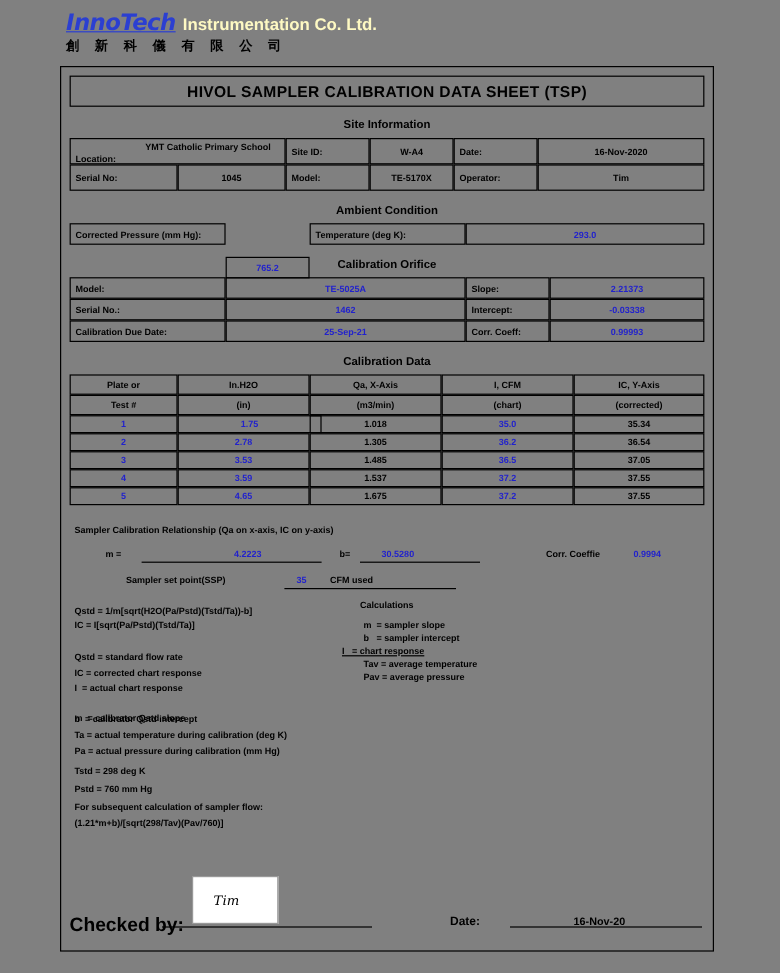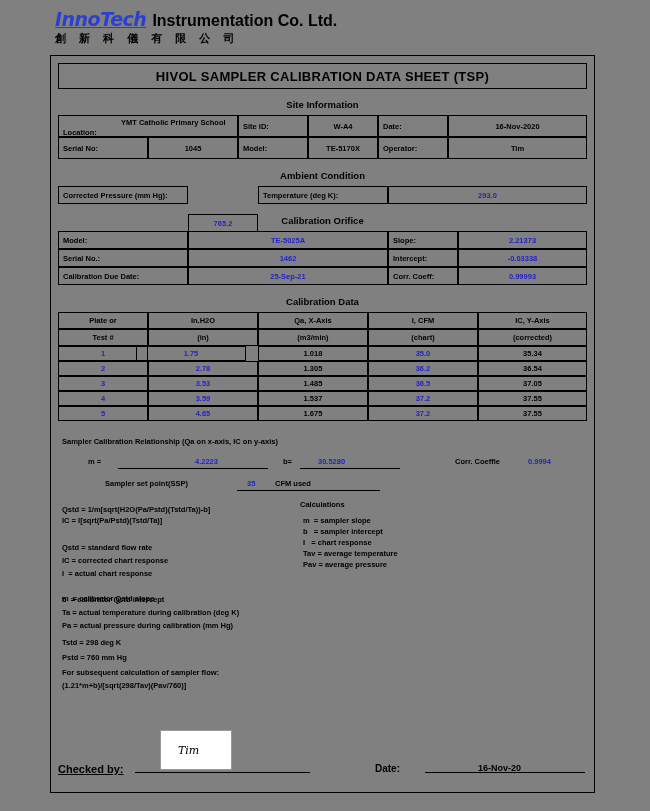--- a/index.html
+++ b/index.html
@@ -33,23 +33,23 @@
   .logo-main {
     font-family: "DejaVu Sans", sans-serif;
     font-style: italic;
     font-weight: bold;
     font-size: 19px;
     color: #2b3fd1;
     letter-spacing: -0.5px;
     text-decoration: underline;
   }
   .logo-co {
-    font-size: 16px;
-    font-weight: bold;
-    color: #000000;
+    font-size: 14px;
+    font-weight: bold;
+    color: #fef9c3;
     margin-left: 6px;
     letter-spacing: 0px;
   }
   .logo-cn {
     position: absolute;
     left: 55px;
     top: 31px;
     font-size: 11px;
     font-weight: bold;
     letter-spacing: 5px;
@@ -197,21 +197,21 @@
   <div class="cell hdr" style="left:368px; top:312px; width:110px; height:17px;">I, CFM</div>
   <div class="cell hdr" style="left:478px; top:312px; width:109px; height:17px;">IC, Y-Axis</div>
 
   <div class="cell hdr" style="left:58px; top:329px; width:90px; height:17px;">Test #</div>
   <div class="cell hdr" style="left:148px; top:329px; width:110px; height:17px;">(in)</div>
   <div class="cell hdr" style="left:258px; top:329px; width:110px; height:17px;">(m3/min)</div>
   <div class="cell hdr" style="left:368px; top:329px; width:110px; height:17px;">(chart)</div>
   <div class="cell hdr" style="left:478px; top:329px; width:109px; height:17px;">(corrected)</div>
 
   <div class="cell val" style="left:58px; top:346px; width:90px; height:15px;">1</div>
-  <div class="cell val" style="left:136px; top:346px; width:110px; height:15px;">1.75</div>
+  <div class="cell val" style="left:148px; top:346px; width:120px; height:15px;">1.75</div>
   <div class="cell valblack" style="left:258px; top:346px; width:110px; height:15px;">1.018</div>
   <div class="cell val" style="left:368px; top:346px; width:110px; height:15px;">35.0</div>
   <div class="cell valblack" style="left:478px; top:346px; width:109px; height:15px;">35.34</div>
 
   <div class="cell val" style="left:58px; top:361px; width:90px; height:15px;">2</div>
   <div class="cell val" style="left:148px; top:361px; width:110px; height:15px;">2.78</div>
   <div class="cell valblack" style="left:258px; top:361px; width:110px; height:15px;">1.305</div>
   <div class="cell val" style="left:368px; top:361px; width:110px; height:15px;">36.2</div>
   <div class="cell valblack" style="left:478px; top:361px; width:109px; height:15px;">36.54</div>
 
@@ -250,39 +250,39 @@
   <div class="txt blue" style="left:247px; top:479px;">35</div>
   <div class="txt" style="left:275px; top:479px;">CFM used</div>
   <div class="uline" style="left:237px; top:490px; width:143px;"></div>
 
   <div class="txt" style="left:62px; top:505px;">Qstd = 1/m[sqrt(H2O(Pa/Pstd)(Tstd/Ta))-b]</div>
   <div class="txt" style="left:62px; top:516px;">IC = I[sqrt(Pa/Pstd)(Tstd/Ta)]</div>
 
   <div class="txt" style="left:300px; top:500px;">Calculations</div>
   <div class="txt" style="left:303px; top:516px;">m  = sampler slope</div>
   <div class="txt" style="left:303px; top:527px;">b   = sampler intercept</div>
-  <div class="txt" style="left:303px; top:538px;">I   = chart response</div>
+  <div class="txt" style="left:285px; top:538px;text-decoration:underline;">I   = chart response</div>
   <div class="txt" style="left:303px; top:549px;">Tav = average temperature</div>
   <div class="txt" style="left:303px; top:560px;">Pav = average pressure</div>
 
   <div class="txt" style="left:62px; top:543px;">Qstd = standard flow rate</div>
   <div class="txt" style="left:62px; top:556px;">IC = corrected chart response</div>
   <div class="txt" style="left:62px; top:569px;">I  = actual chart response</div>
   <div class="txt" style="left:62px; top:594px;">m  = calibrator Qstd slope</div>
   <div class="txt" style="left:62px; top:595px;">b  = calibrator Qstd intercept</div>
   <div class="txt" style="left:62px; top:608px;">Ta = actual temperature during calibration (deg K)</div>
   <div class="txt" style="left:62px; top:621px;">Pa = actual pressure during calibration (mm Hg)</div>
   <div class="txt" style="left:62px; top:638px;">Tstd = 298 deg K</div>
   <div class="txt" style="left:62px; top:653px;">Pstd = 760 mm Hg</div>
   <div class="txt" style="left:62px; top:668px;">For subsequent calculation of sampler flow:</div>
   <div class="txt" style="left:62px; top:681px;">(1.21*m+b)/[sqrt(298/Tav)(Pav/760)]</div>
 
   <div class="sigbox" style="left:160px; top:730px; width:70px; height:38px;"></div>
   <div class="sig" style="left:178px; top:744px;">Tim</div>
 
-  <div class="txt" style="left:58px; top:763px; font-size:11px;text-decoration:underline;">Checked by:</div>
+  <div class="txt" style="left:58px; top:763px; font-size:16px;">Checked by:</div>
   <div class="uline" style="left:135px; top:772px; width:175px;"></div>
 
   <div class="txt" style="left:375px; top:763px; font-size:10px;">Date:</div>
   <div class="txt" style="left:478px; top:763px; font-size:9px;">16-Nov-20</div>
   <div class="uline" style="left:425px; top:772px; width:160px;"></div>
 
 </div>
 
 </body></html>

